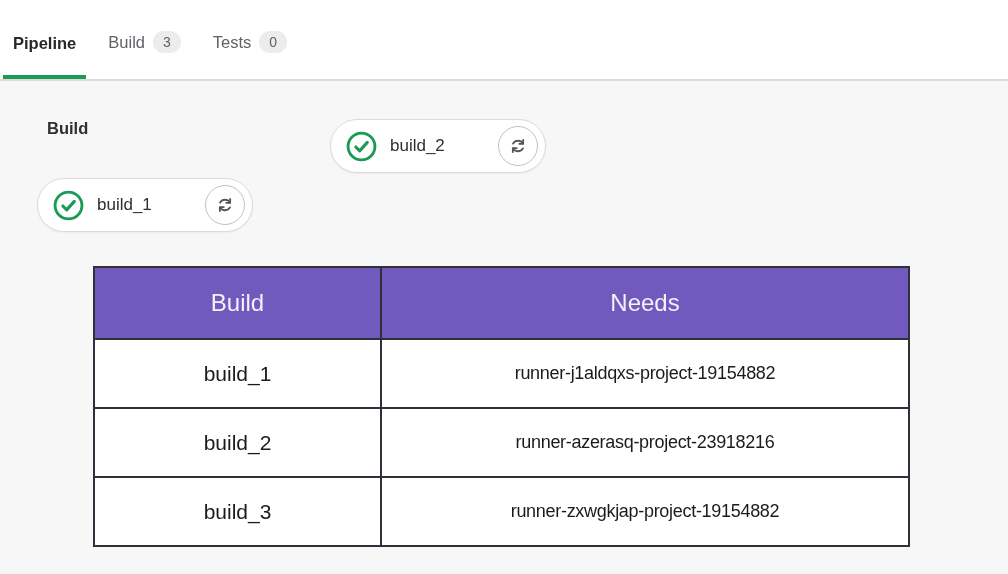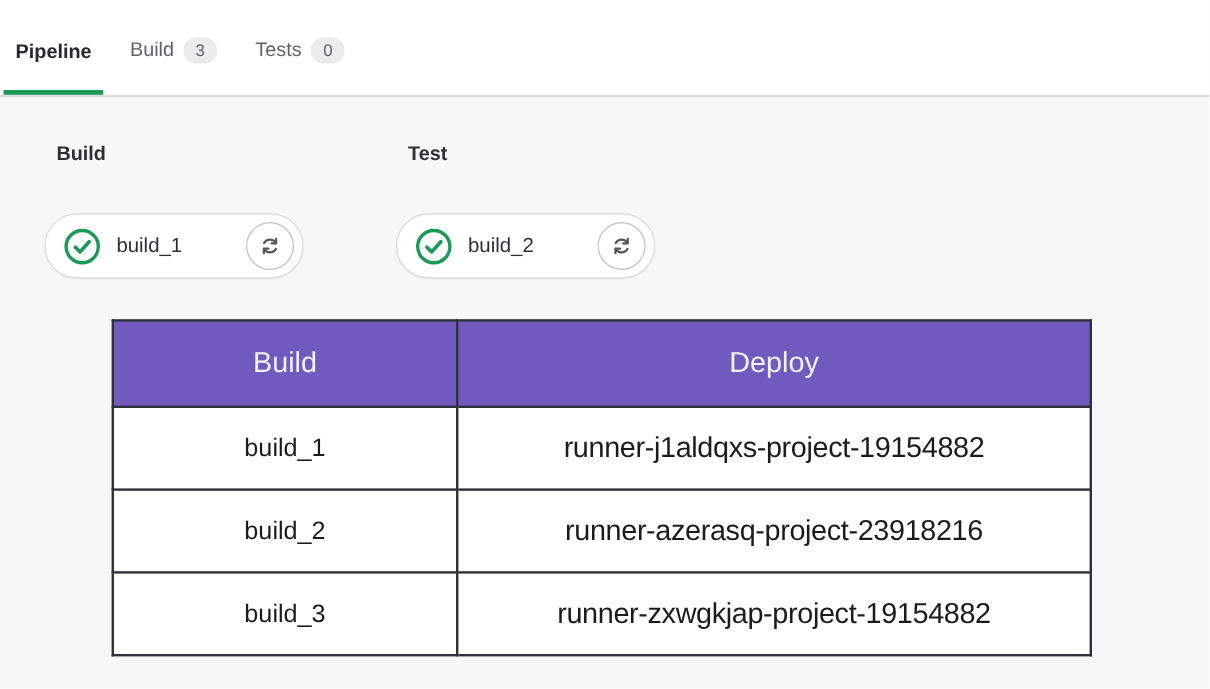--- a/index.html
+++ b/index.html
@@ -110,21 +110,21 @@
     background: #7159be;
     color: #f2f1f7;
     font-weight: 400;
     font-size: 24px;
     height: 72px;
   }
   .runner-table td { background: #ffffff; height: 69px; }
   .col-build { width: 287px; }
   .col-runner { width: 528px; }
   td.cell-build { font-size: 21px; color: #1b1b1e; }
-  td.cell-runner { font-size: 24px; color: #1b1b1e; letter-spacing: -0.3px; }
+  td.cell-runner { font-size: 18px; color: #1b1b1e; letter-spacing: -0.3px; }
 </style>
 </head>
 <body>
 
 <div class="page">
 
   <header class="tabbar">
     <div class="tab active">
       <span>Pipeline</span>
     </div>
@@ -159,21 +159,20 @@
                 <polyline points="17.6 5.4 17.6 9.6 13.4 9.6"></polyline>
                 <path d="M17.4 14.6 A6.2 6.2 0 0 1 6.6 14.6"></path>
                 <polyline points="6.4 18.6 6.4 14.4 10.6 14.4"></polyline>
               </svg>
             </span>
           </button>
         </div>
       </div>
 
       <div class="stage">
-        <h3 class="stage-name">Test</h3>
         <div class="job-pill">
           <span class="status-icon">
             <svg viewBox="0 0 24 24">
                 <circle cx="12" cy="12" r="10.4" fill="#ffffff" stroke="#1a9a55" stroke-width="2.2"></circle>
                 <path d="M7.6 12.4 l3 3 l5.9-6.6" fill="none" stroke="#1a9a55" stroke-width="2.4" stroke-linecap="round" stroke-linejoin="round"></path>
               </svg>
           </span>
           <span class="job-name">build_2</span>
           <button class="retry-btn">
             <span>
@@ -192,21 +191,21 @@
     </div>
 
     <table class="runner-table">
       <colgroup>
         <col class="col-build">
         <col class="col-runner">
       </colgroup>
       <thead>
         <tr>
           <th>Build</th>
-          <th>Deploy</th>
+          <th>Needs</th>
         </tr>
       </thead>
       <tbody>
         <tr>
           <td class="cell-build">build_1</td>
           <td class="cell-runner">runner-j1aldqxs-project-19154882</td>
         </tr>
         <tr>
           <td class="cell-build">build_2</td>
           <td class="cell-runner">runner-azerasq-project-23918216</td>

